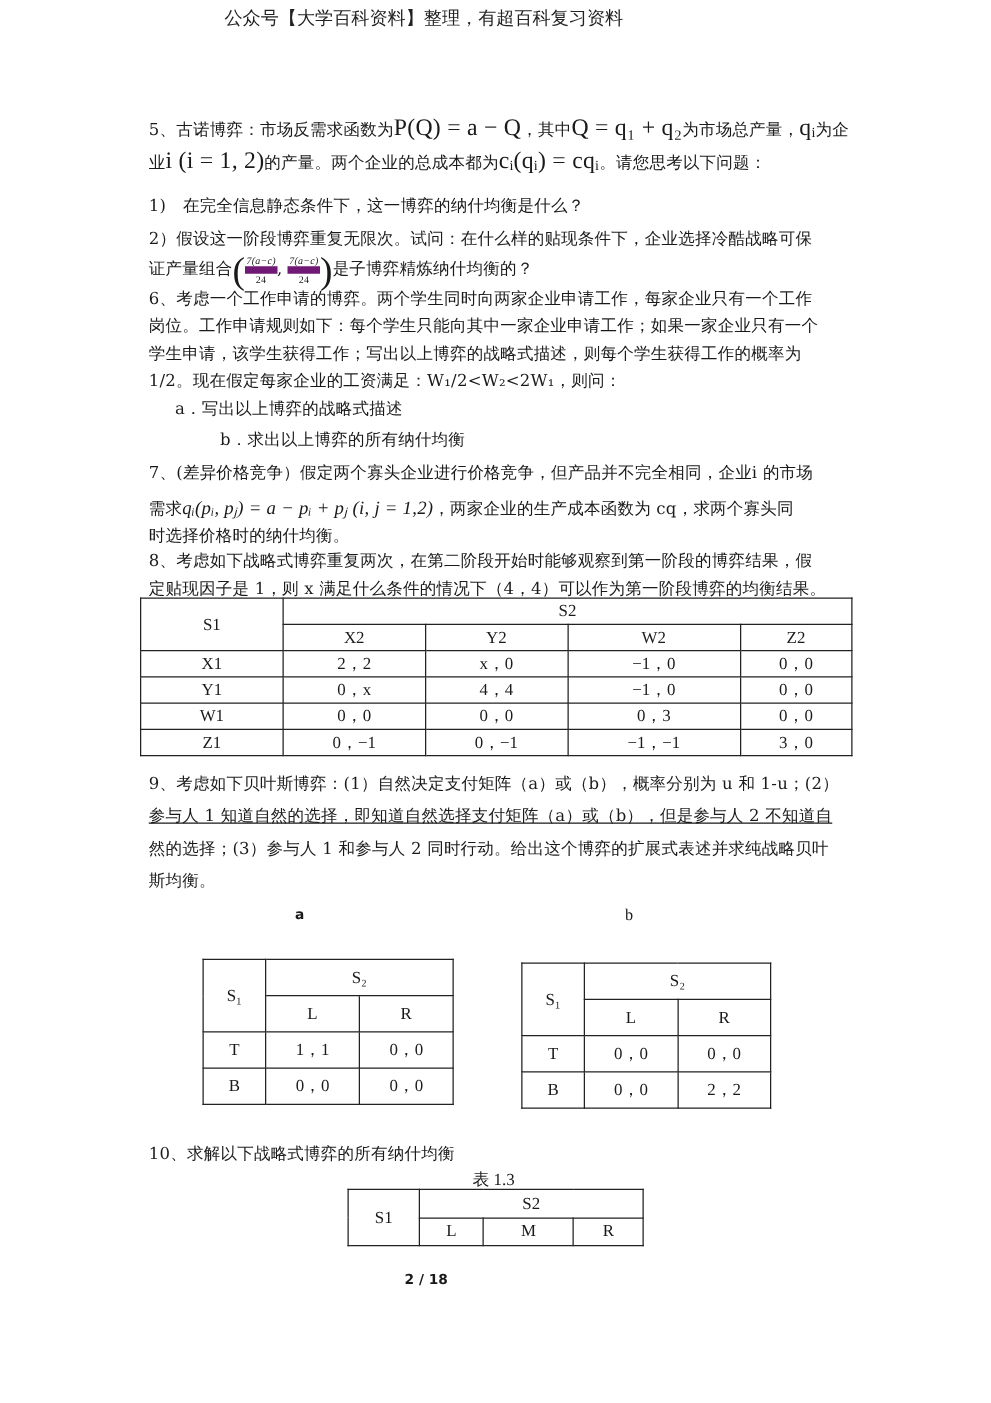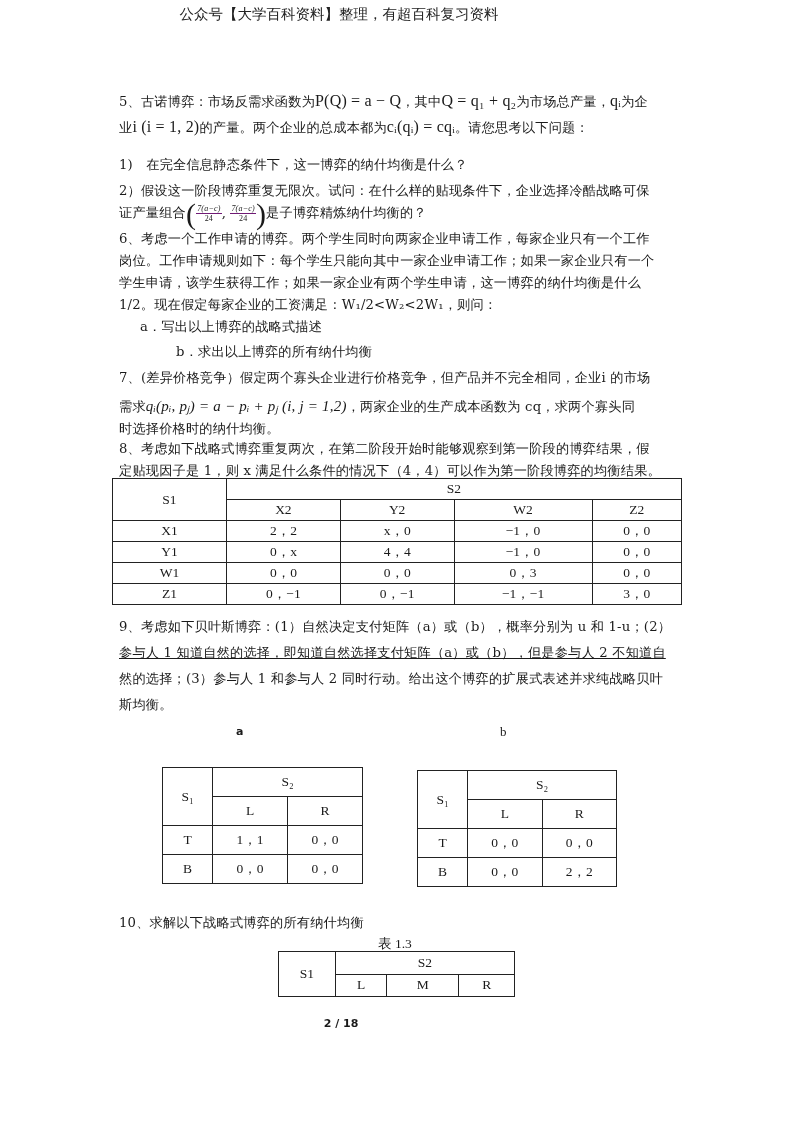--- a/index.html
+++ b/index.html
@@ -1,24 +1,24 @@
 <!DOCTYPE html>
 <html><head>
 <meta charset="utf-8">
 <style>
   html, body { margin: 0; padding: 0; background: #ffffff; }
   body { width: 793px; height: 1122px; position: relative; overflow: hidden;
          font-family: "DejaVu Serif", "Liberation Serif", serif; color: #1a1a1a; }
   .abs { position: absolute; }
   .hdr { top: 5px; left: 0; width: 678px; text-align: center; font-size: 14.5px; color: #222; }
   .line { position: absolute; left: 119px; font-size: 13.2px; white-space: nowrap; letter-spacing: 0.2px; }
-  .math { font-family: "Liberation Serif", serif; font-size: 16px; }
+  .math { font-family: "Liberation Serif", serif; font-size: 19px; }
   .imath { font-family: Liberation Serif, serif; font-style: italic; font-size: 15px; }
   .frac { display: inline-block; text-align: center; vertical-align: middle; font-size: 8px; line-height: 9px; font-family: "Liberation Serif", serif; font-style: italic;}
-  .frac .num { border-bottom: 1px solid #701a75; padding: 0 1px; }
+  .frac .num { border-bottom: 6px solid #701a75; padding: 0 1px; }
   .frac .den { font-style: normal; }
   .paren { font-size: 30px; font-family: "Liberation Serif", serif; vertical-align: -7px; line-height: 10px; }
   table { border-collapse: collapse; position: absolute; font-family: "Liberation Serif", serif; font-size: 13.5px; }
   td { border: 1px solid #222; text-align: center; padding: 0; }
   .t8 td { height: 20px; }
   .tg td { height: 28px; }
   .pagenum { top: 1017px; left: 0; width: 682px; text-align: center; font-family: "DejaVu Sans", sans-serif; font-weight: bold; font-size: 11px; }
   .caption { font-family: "DejaVu Sans", sans-serif; font-weight: bold; font-size: 11px; }
 </style>
 </head>
@@ -33,21 +33,21 @@
   <span>业</span><span class="math">i (i = 1, 2)</span><span>的产量。两个企业的总成本都为</span><span class="math">cᵢ(qᵢ) = cqᵢ</span><span>。请您思考以下问题：</span>
 </div>
 <div class="line" style="top:156px;">1)　在完全信息静态条件下，这一博弈的纳什均衡是什么？</div>
 <div class="line" style="top:182px;">2）假设这一阶段博弈重复无限次。试问：在什么样的贴现条件下，企业选择冷酷战略可保</div>
 <div class="line" style="top:204px;">
   <span>证产量组合</span><span class="paren">(</span><span class="frac"><div class="num">7(a−c)</div><div class="den">24</div></span>,&nbsp;<span class="frac"><div class="num">7(a−c)</div><div class="den">24</div></span><span class="paren">)</span><span>是子博弈精炼纳什均衡的？</span>
 </div>
 
 <div class="line" style="top:230px;">6、考虑一个工作申请的博弈。两个学生同时向两家企业申请工作，每家企业只有一个工作</div>
 <div class="line" style="top:252px;">岗位。工作申请规则如下：每个学生只能向其中一家企业申请工作；如果一家企业只有一个</div>
-<div class="line" style="top:274px;">学生申请，该学生获得工作；如果一家企业有两个学生申请，这一博弈的纳什均衡是什么</div>
+<div class="line" style="top:274px;">学生申请，该学生获得工作；写出以上博弈的战略式描述，则每个学生获得工作的概率为</div>
 <div class="line" style="top:296px;">1/2。现在假定每家企业的工资满足：W₁/2&lt;W₂&lt;2W₁，则问：</div>
 <div class="line" style="top:318px; left:140px;">a．写出以上博弈的战略式描述</div>
 <div class="line" style="top:343px; left:140px;margin-left:36px;">b．求出以上博弈的所有纳什均衡</div>
 
 <div class="line" style="top:369px;">7、(差异价格竞争）假定两个寡头企业进行价格竞争，但产品并不完全相同，企业i 的市场</div>
 <div class="line" style="top:395px;">
   <span>需求</span><span class="imath">qᵢ(pᵢ, pⱼ) = a − pᵢ + pⱼ (i, j = 1,2)</span><span>，两家企业的生产成本函数为 cq，求两个寡头同</span>
 </div>
 <div class="line" style="top:420px;">时选择价格时的纳什均衡。</div>
 

